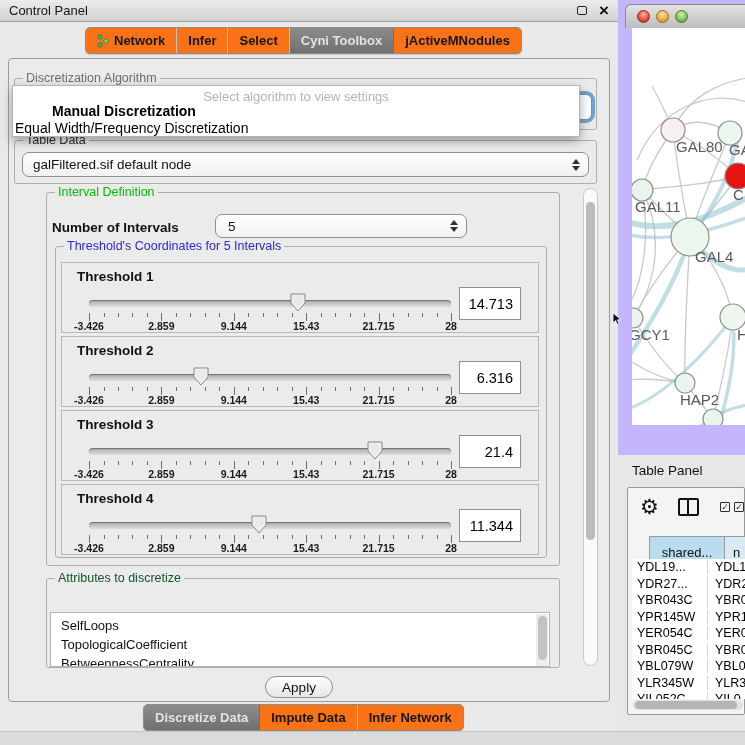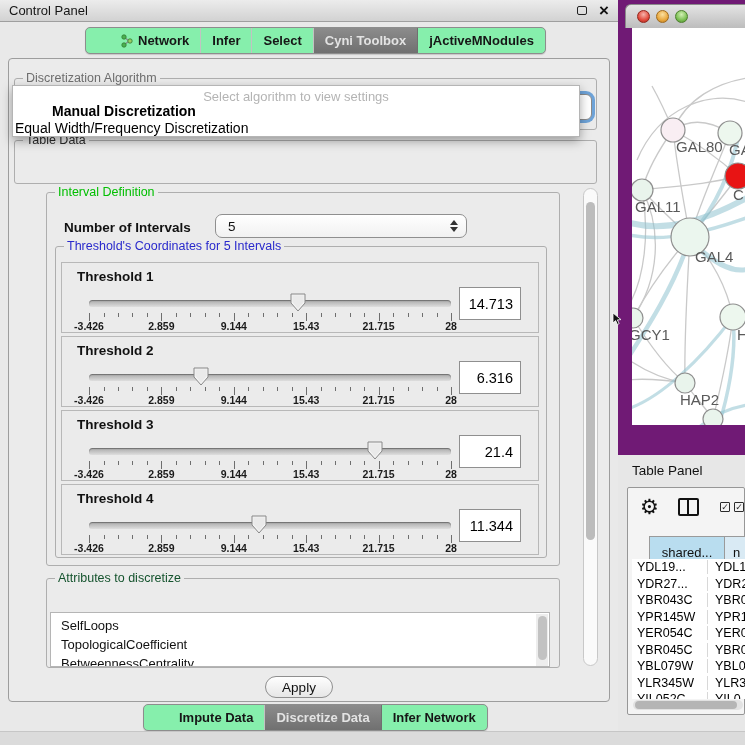--- a/index.html
+++ b/index.html
@@ -10,21 +10,21 @@
   #control-panel { position:absolute; left:0; top:0; width:618px; height:745px; background:#e9e9e9; }
 
   #cp-titlebar { position:absolute; left:0; top:0; width:618px; height:22px;
     background:linear-gradient(#ececec,#d2d2d2); border-bottom:1px solid #9f9f9f;
     display:flex; align-items:center; padding:0 9px; font-size:13px; color:#161616; }
   #cp-title { flex:1; }
   #float-icon { width:10px; height:9px; border:1.5px solid #222; border-radius:2px; margin-right:12px; }
   #close-icon { font-size:17px; font-weight:bold; color:#111; line-height:10px; }
 
   .seg-tabs { position:absolute; display:flex; border:1px solid #8d8d8d; border-radius:5px;
-    overflow:hidden; background:#86efac; box-shadow:0 1px 1px rgba(0,0,0,.15);padding-left:24px; }
+    overflow:hidden; background:#f97316; box-shadow:0 1px 1px rgba(0,0,0,.15); }
   .seg-tab { padding:5px 11px; font-size:13px; font-weight:bold; color:#161616;
     border-right:1px solid #c2c2c2; display:flex; align-items:center; gap:5px; white-space:nowrap; }
   .seg-tab:last-child { border-right:none; }
   .seg-tab.selected { background:linear-gradient(#8c8c8c,#707070); color:#e3e3e3; border-right-color:#707070; }
   #top-tabs { left:85px; top:27px; }
   #bottom-tabs { left:143px; top:704px; }
 
   #main-panel { position:absolute; left:8px; top:58px; width:602px; height:644px;
     background:#ebebeb; border:1px solid #9d9d9d; border-radius:4px; }
 
@@ -51,21 +51,21 @@
     border-radius:7px; display:flex; align-items:center; font-size:13.5px; color:#111; }
   #table-combo { left:22px; top:152px; width:567px; height:25px; padding-left:10px; }
   .spin { margin-left:auto; margin-right:8px; display:flex; flex-direction:column; gap:2px; }
   .tri-up { width:0; height:0; border-left:4px solid transparent; border-right:4px solid transparent;
     border-bottom:5px solid #333; }
   .tri-down { width:0; height:0; border-left:4px solid transparent; border-right:4px solid transparent;
     border-top:5px solid #333; }
 
   #interval-group { left:46px; top:192px; width:514px; height:374px; }
   #interval-group > .group-title { color:#00bf00; }
-  #noi-label { position:absolute; left:64px; top:220px; font-size:13.5px; font-weight:bold; color:#111; }
+  #noi-label { position:absolute; left:52px; top:220px; font-size:13.5px; font-weight:bold; color:#111; }
   #noi-spinner { left:215px; top:214px; width:252px; height:24px; padding-left:12px; }
 
   #thr-group { left:55px; top:246px; width:492px; height:312px; }
   #thr-group > .group-title { color:#2929cc; }
 
   .thr-panel { position:absolute; left:61px; width:478px; height:71px;
     border:1px solid #b8b8b8; background:#ebebeb; }
   .thr-label { position:absolute; left:15px; top:6px; font-size:13.5px; font-weight:bold; color:#111; }
   .thr-track { position:absolute; left:27px; top:37px; width:362px; height:7px; border-radius:4px;
     background:linear-gradient(#a8a8a8,#dedede); box-shadow:inset 0 1px 1px rgba(0,0,0,.35); }
@@ -96,21 +96,21 @@
 
   #apply-btn { position:absolute; left:265px; top:676px; width:68px; height:22px;
     border:1px solid #8f8f8f; border-radius:11px; background:linear-gradient(#fefefe,#e6e6e6);
     font-size:13.5px; color:#111; display:flex; align-items:center; justify-content:center; }
 
   #bottom-strip { position:absolute; left:0; top:731px; width:745px; height:14px;
     background:#dbdbdb; border-top:1px solid #c6c6c6; }
 
   
   #right-side { position:absolute; left:618px; top:0; width:127px; height:745px; background:#e7e7e7; }
-  #net-window { position:absolute; left:0; top:0; width:127px; height:455px; background:#701a75; }
+  #net-window { position:absolute; left:0; top:0; width:127px; height:455px; background:#c4b5fd; }
   #net-titlebar { position:absolute; left:7px; top:4px; width:120px; height:24px;
     background:linear-gradient(#e4e4e4,#bdbdbd); border-top-left-radius:6px;
     border-left:1px solid #8a8a8a; border-top:1px solid #8a8a8a;
     display:flex; align-items:center; padding-left:11px; gap:6px; }
   .tl { width:13px; height:13px; border-radius:50%; }
   #tl-red   { background:radial-gradient(circle at 50% 32%, #f6b3ab, #e14a3c 60%, #a8271d); border:1px solid #93251c;}
   #tl-yellow{ background:radial-gradient(circle at 50% 32%, #fbe0a0, #e9a83e 60%, #b8791f); border:1px solid #a06a1d;}
   #tl-green { background:radial-gradient(circle at 50% 32%, #d2f0b4, #7cc054 60%, #4e8b2d); border:1px solid #4c7f2d;}
   #net-canvas { position:absolute; left:14px; top:28px; width:113px; height:397px;
     background:#fff; overflow:hidden; }
@@ -186,20 +186,27 @@
   <div id="algo-combo"></div>
 
   <div id="algo-popup">
     <div id="popup-placeholder">Select algorithm to view settings</div>
     <div id="popup-opt-0" class="popup-opt">Manual Discretization</div>
     <div id="popup-opt-1" class="popup-opt">Equal Width/Frequency Discretization</div>
   </div>
 
   <div id="table-data-group" class="group">
     <span class="group-title">Table Data</span>
+  </div>
+  <div id="table-combo" class="combo">
+    <span>galFiltered.sif default node</span>
+    <span class="spin">
+      <span class="tri-up"></span>
+        <span class="tri-down"></span>
+    </span>
   </div>
 
   <div id="interval-group" class="group">
     <span class="group-title">Interval Definition</span>
   </div>
   <div id="noi-label">Number of Intervals</div>
   <div id="noi-spinner" class="combo">
     <span>5</span>
     <span class="spin">
       <span class="tri-up"></span>
@@ -400,25 +407,25 @@
     </div>
   </div>
 
   <div id="main-vscroll">
     <div id="main-vscroll-thumb"></div>
   </div>
 
   <div id="apply-btn">Apply</div>
 
   <div id="bottom-tabs" class="seg-tabs">
+      <div class="seg-tab selected">
+        <span>Discretize Data</span>
+      </div>
       <div class="seg-tab">
         <span>Impute Data</span>
-      </div>
-      <div class="seg-tab selected">
-        <span>Discretize Data</span>
       </div>
       <div class="seg-tab">
         <span>Infer Network</span>
       </div>
     </div>
 </div>
 
 <div id="right-side">
   <div id="net-window">
     <div id="net-titlebar">

